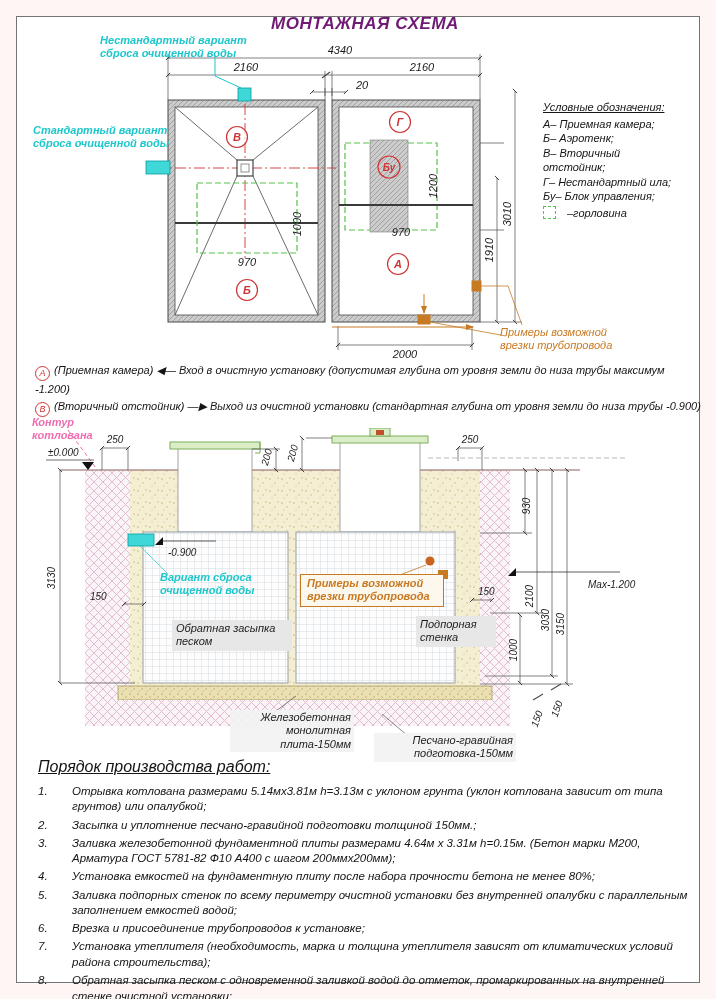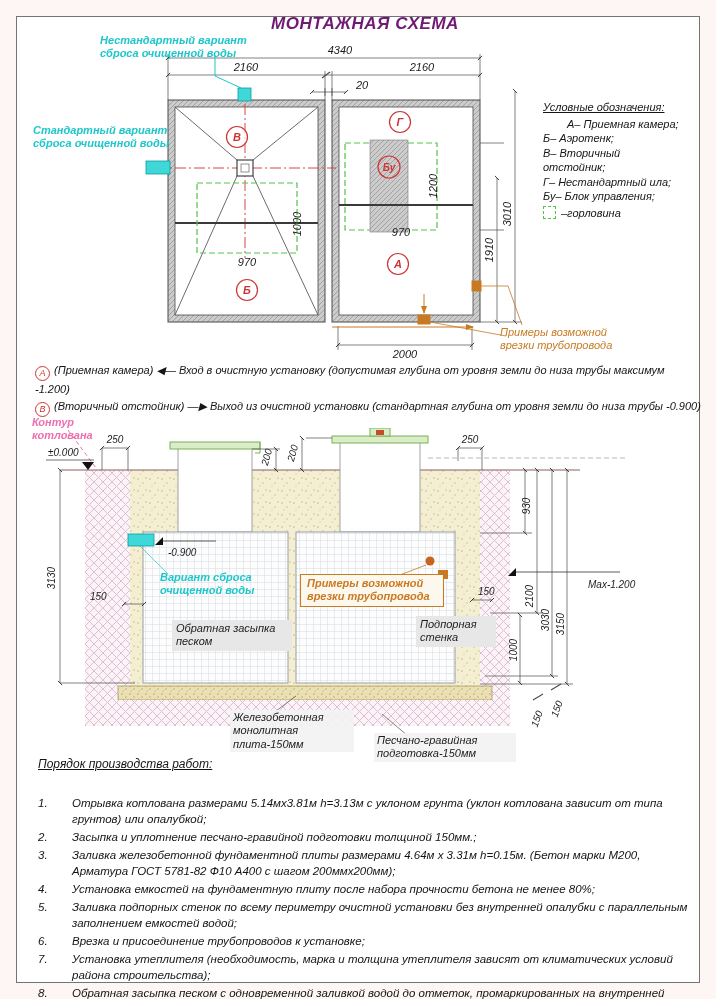--- a/index.html
+++ b/index.html
@@ -5,33 +5,33 @@
   html,body{margin:0;padding:0;}
   body{background:#fdf6f5;font-family:"Liberation Sans",sans-serif;}
   #page{position:relative;width:716px;height:999px;background:#fdf6f5;overflow:hidden;}
   #frame{position:absolute;left:16px;top:16px;width:682px;height:965px;background:#ffffff;border:1.5px solid #747474;}
   .abs{position:absolute;}
   .lbl{position:absolute;font:italic 11px/1.22 "Liberation Sans",sans-serif;white-space:pre-line;color:#222;}
   .cyan{color:#1ec7cb;font-weight:bold;}
   .orangec{color:#c87a22;font-weight:bold;}
   .pinkc{color:#ee6fb1;font-weight:bold;}
   .graybg{background:#e7e7e7;padding:2px 4px;color:#1d1d1d;}
-  .whitebg{background:rgba(242,242,242,.92);padding:1px 3px;color:#1d1d1d;}
+  .whitebg{background:rgba(242,242,242,.92);padding:1px 3px;color:#1d1d1d;text-align:right;}
   .obox{border:1px solid #c87a22;background:#fdf8ee;padding:2px 6px;font-weight:bold;}
   #title-wrap{position:absolute;left:200px;top:14px;width:330px;text-align:center;color:#701a75;}
   #title-wrap .t1{font:bold italic 17px "Liberation Sans",sans-serif;letter-spacing:.5px;}
   #title-wrap .t2{font:bold italic 12.5px "Liberation Sans",sans-serif;margin-top:2px;}
   #legend{position:absolute;left:543px;top:100px;width:162px;font:italic 11px/1.32 "Liberation Sans",sans-serif;color:#151515;}
   #legend .hdr{text-decoration:underline;display:inline-block;margin-bottom:2px;}
-  .gorl-row{display:flex;align-items:center;gap:5px;margin-top:2px;}
+  .gorl-row{display:flex;align-items:center;gap:11px;margin-top:2px;}
   .gorl-sq{width:11px;height:11px;border:1.5px dashed #55c24b;display:inline-block;}
   #notes{position:absolute;left:35px;top:362px;width:666px;font:italic 11px/1.5 "Liberation Sans",sans-serif;color:#161616;}
   .ncirc{display:inline-block;width:13px;height:13px;border:1.2px solid #cf3434;border-radius:50%;color:#cf3434;font:italic 9px/13px "Liberation Sans",sans-serif;text-align:center;margin-right:4px;vertical-align:-2px;}
   #work{position:absolute;left:38px;top:756px;width:660px;font:italic 11.5px/1.36 "Liberation Sans",sans-serif;color:#141414;}
-  #work .hdr{text-decoration:underline;font-size:12px;margin-bottom:24px;display:inline-block;}
+  #work .hdr{text-decoration:underline;font-size:16px;margin-bottom:6px;display:inline-block;}
   .wrow{display:flex;margin-bottom:2.5px;}
   .wnum{width:34px;flex:0 0 34px;}
   .wtxt{flex:1;}
   svg text{font:italic 11px "Liberation Sans",sans-serif;fill:#1c1c1c;}
   svg text.sm{font-size:10px;}
   svg text.red{fill:#cf3434;font-weight:bold;}
 </style>
 </head>
 <body>
 
@@ -270,21 +270,21 @@
 стенка</div>
   <div class="lbl whitebg" style="left:230px;top:710px;width:118px">Железобетонная
 монолитная
 плита-150мм</div>
   <div class="lbl whitebg" style="left:374px;top:733px;width:136px">Песчано-гравийная
 подготовка-150мм</div>
 
   <div id="legend">
     <span class="hdr">Условные обозначения:</span>
     <div>
-        <div style="white-space: pre-line; margin-left: 24px;">А– Приемная камера;</div>
+        <div style="white-space: pre-line;">А– Приемная камера;</div>
         <div style="white-space: pre-line;">Б– Аэротенк;</div>
         <div style="white-space: pre-line;">В– Вторичный
 отстойник;</div>
         <div style="white-space: pre-line;">Г– Нестандартный ила;</div>
         <div style="white-space: pre-line;">Бу– Блок управления;</div>
       </div>
     <div class="gorl-row">
       <span class="gorl-sq"></span>
       <span>–горловина</span>
     </div>

